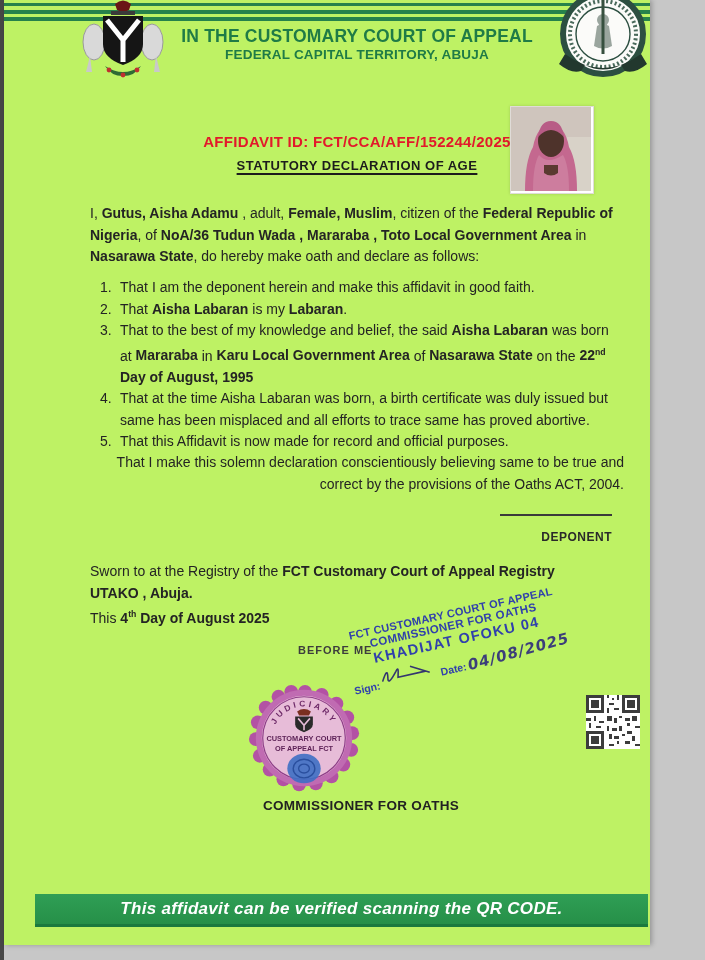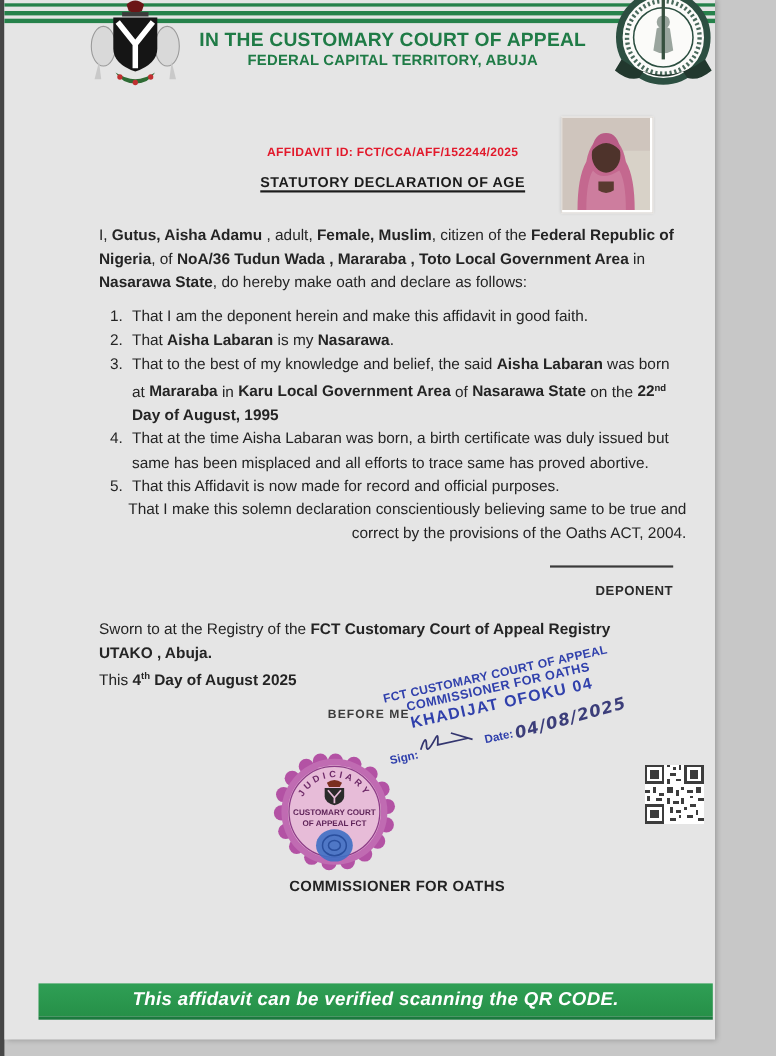--- a/index.html
+++ b/index.html
@@ -1,27 +1,27 @@
 <!DOCTYPE html>
 <html><head>
 <meta charset="utf-8">
 <style>
   html,body{margin:0;padding:0;}
   body{font-family:"Liberation Sans","DejaVu Sans",sans-serif;}
   .stage{position:relative;width:705px;height:960px;background:#c7c7c7;overflow:hidden;}
   .abs{position:absolute;}
   .left-strip{position:absolute;left:0;top:0;width:4px;height:960px;background:#474747;}
-  .page{position:absolute;left:4px;top:0;width:646px;height:945px;background:#e5e5e5;
+  .page{position:absolute;left:4px;top:0;width:646px;height:945px;background:#bef264;
         box-shadow:2px 0 5px rgba(0,0,0,.25);}
   .stripe{position:absolute;left:0;width:646px;background:#26824b;}
   .hdr-line{position:absolute;left:60px;width:586px;text-align:center;color:#1f7b46;font-weight:bold;}
   .hdr1{top:26px;font-size:17.5px;letter-spacing:.2px;}
   .hdr2{top:47px;font-size:13.5px;letter-spacing:.2px;}
   .affid-id{position:absolute;left:60px;top:133px;width:586px;text-align:center;
-            color:#e2192b;font-weight:bold;font-size:11px;letter-spacing:.3px;}
+            color:#e2192b;font-weight:bold;font-size:15px;letter-spacing:.3px;}
   .doc-title{position:absolute;left:60px;top:158px;width:586px;text-align:center;color:#1c1c1c;
              font-weight:bold;font-size:13px;letter-spacing:.5px;text-decoration:underline;
              text-underline-offset:3px;text-decoration-thickness:2px;}
   .photo{position:absolute;left:506px;top:106px;width:82px;height:86px;background:#fff;
          border:1px solid #e0dcd8;box-shadow:0 0 3px rgba(0,0,0,.15);}
   .bodytext{position:absolute;font-size:14px;line-height:21.5px;color:#242424;}
   .b{font-weight:bold;margin-top:24px;}
   sup{font-size:.62em;}
   .li{display:flex;}
   .num{flex:0 0 20px;}
@@ -108,21 +108,21 @@
 
     <div class="bodytext" style="left:86px;top:203px;width:534px;"><span>I, </span><span class="b">Gutus, Aisha Adamu</span><span> , adult, </span><span class="b">Female, Muslim</span><span>, citizen of the </span><span class="b">Federal Republic of Nigeria</span><span>, of </span><span class="b">NoA/36 Tudun Wada , Mararaba , Toto Local Government Area</span><span> in </span><span class="b">Nasarawa State</span><span>, do hereby make oath and declare as follows:</span></div>
 
     <div class="bodytext" style="left:96px;top:277px;width:524px;">
       <div class="li">
         <span class="num">1.</span>
         <span class="litext"><span>That I am the deponent herein and make this affidavit in good faith.</span></span>
       </div>
       <div class="li">
         <span class="num">2.</span>
-        <span class="litext"><span>That </span><span class="b">Aisha Labaran</span><span> is my </span><span class="b">Nasarawa</span><span>.</span></span>
+        <span class="litext"><span>That </span><span class="b">Aisha Labaran</span><span> is my </span><span class="b">Labaran</span><span>.</span></span>
       </div>
       <div class="li">
         <span class="num">3.</span>
         <span class="litext"><span>That to the best of my knowledge and belief, the said </span><span class="b">Aisha Labaran</span><span> was born at </span><span class="b">Mararaba</span><span> in </span><span class="b">Karu Local Government Area</span><span> of </span><span class="b">Nasarawa State</span><span> on the </span><span class="b">22</span><sup class="b">nd</sup><span class="b"> Day of August, 1995</span></span>
       </div>
       <div class="li">
         <span class="num">4.</span>
         <span class="litext"><span>That at the time Aisha Labaran was born, a birth certificate was duly issued but same has been misplaced and all efforts to trace same has proved abortive.</span></span>
       </div>
       <div class="li">

